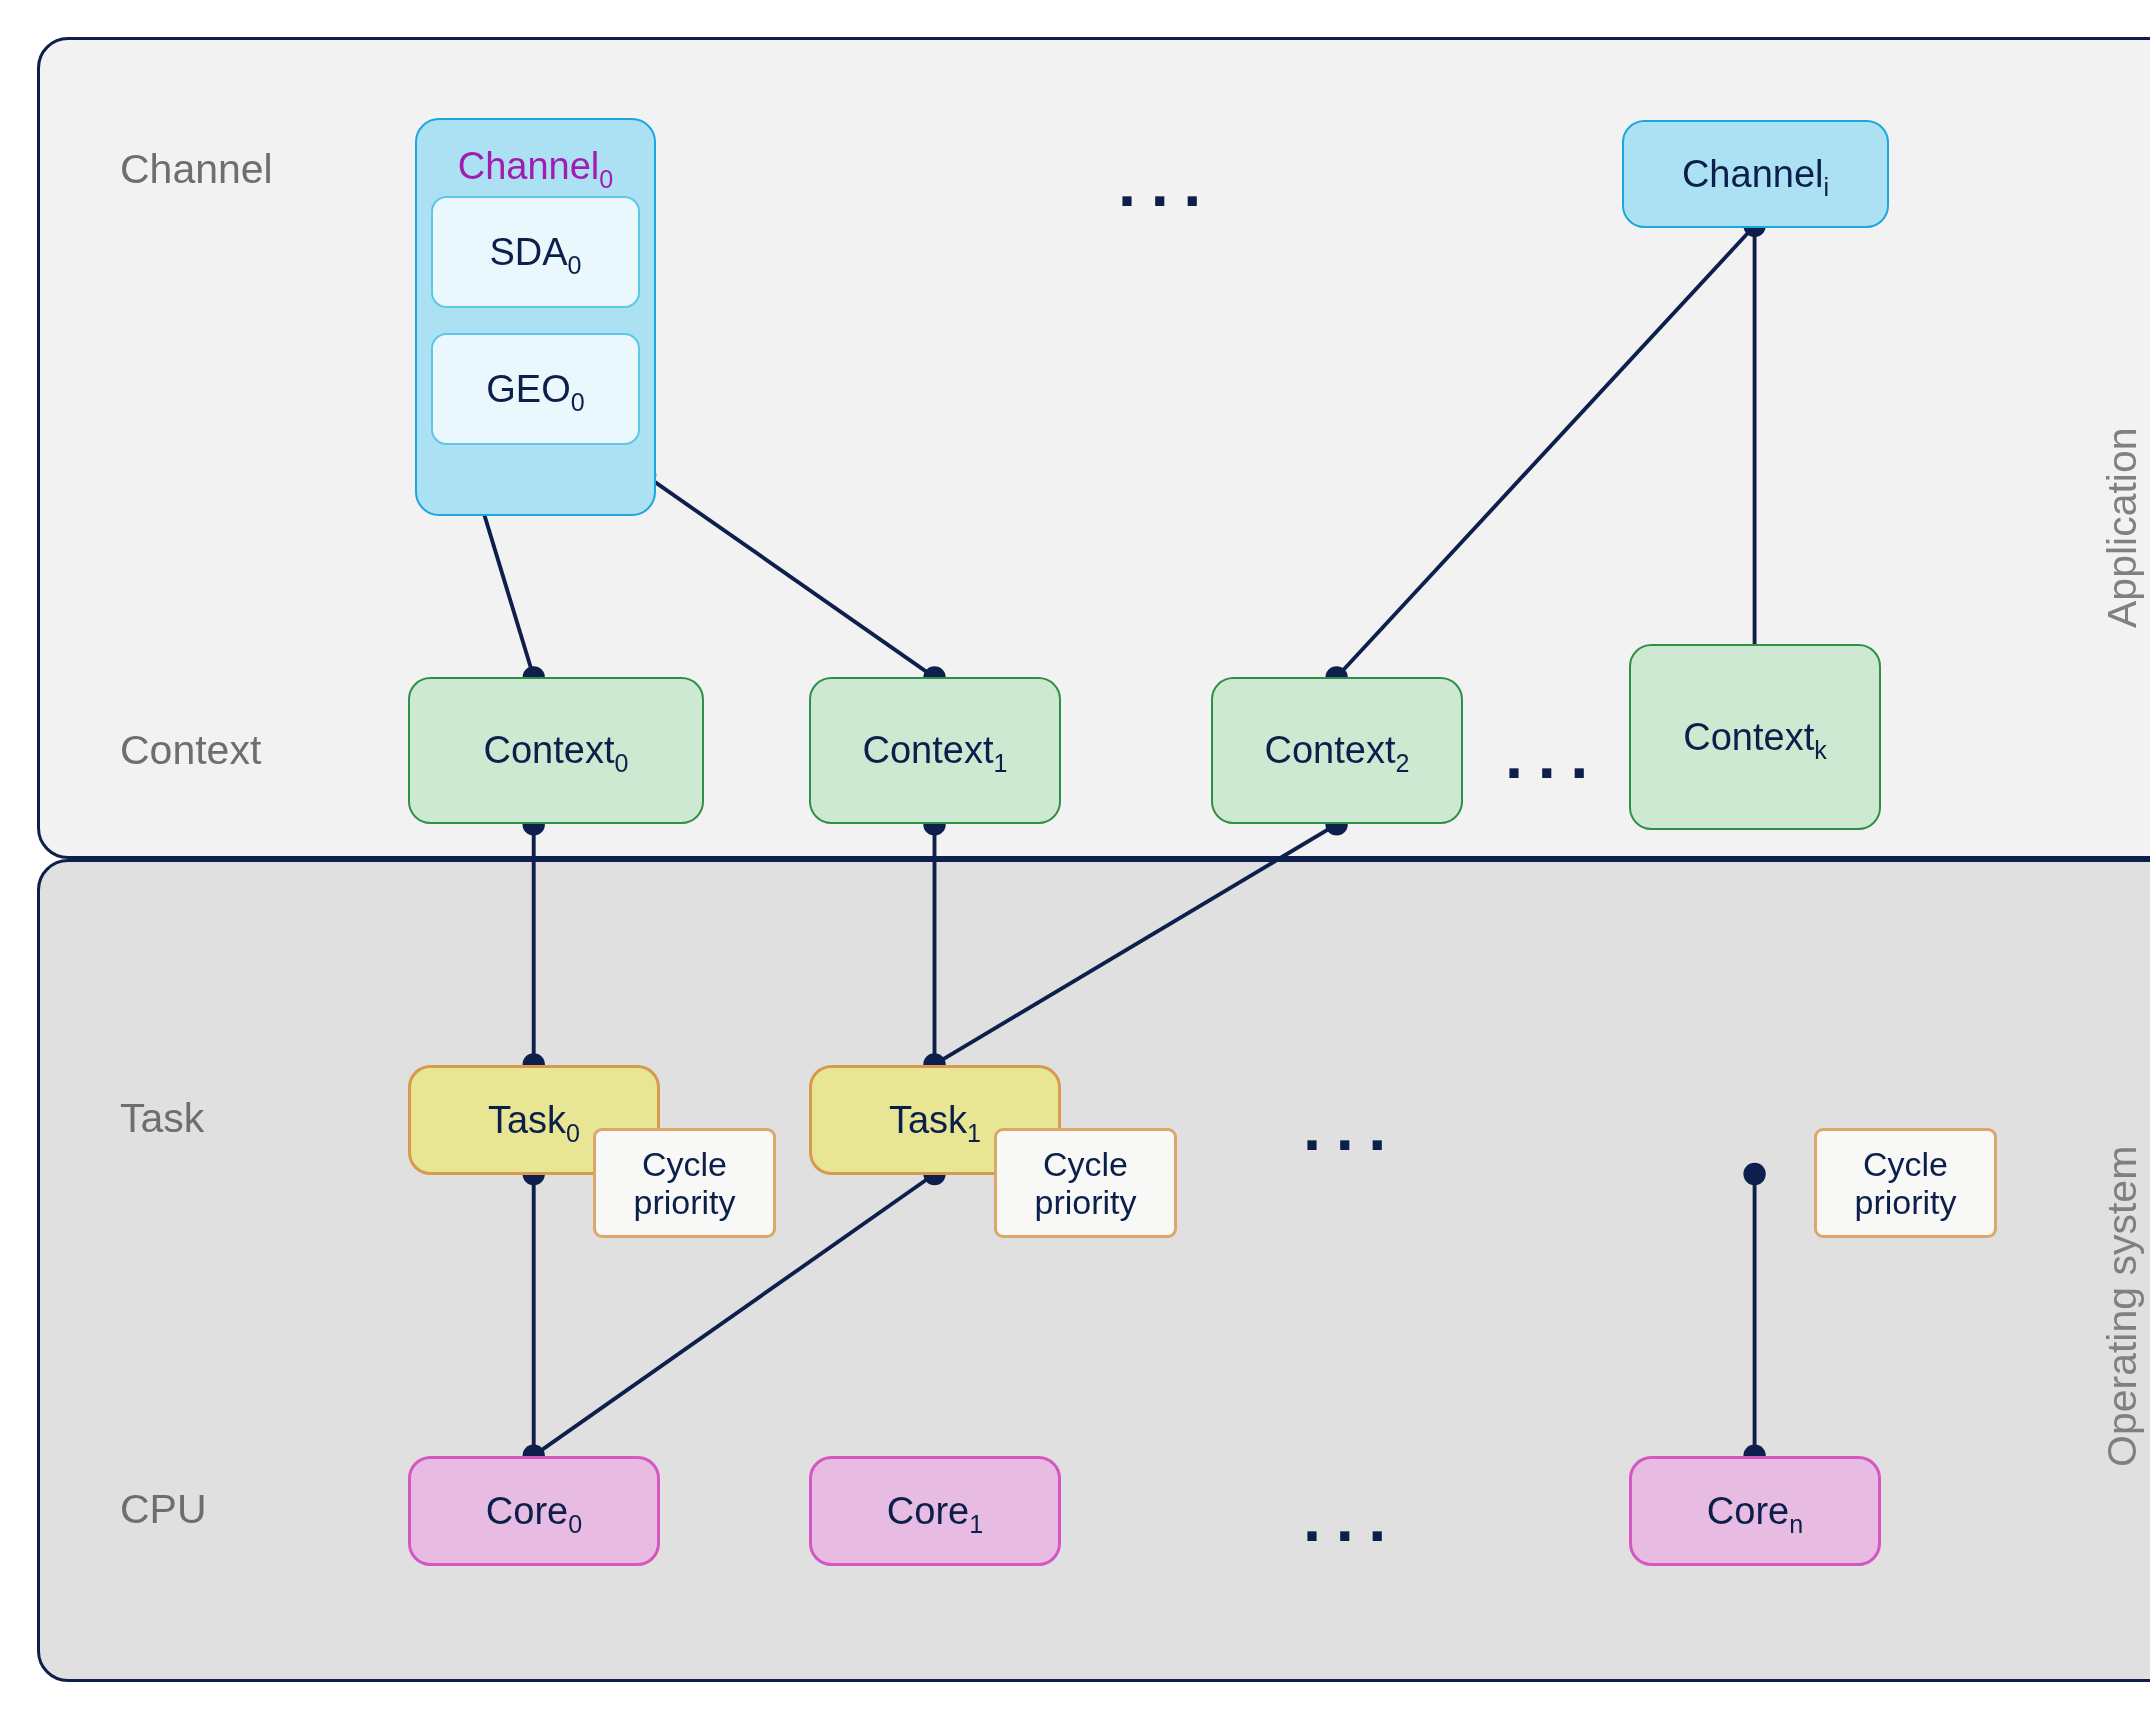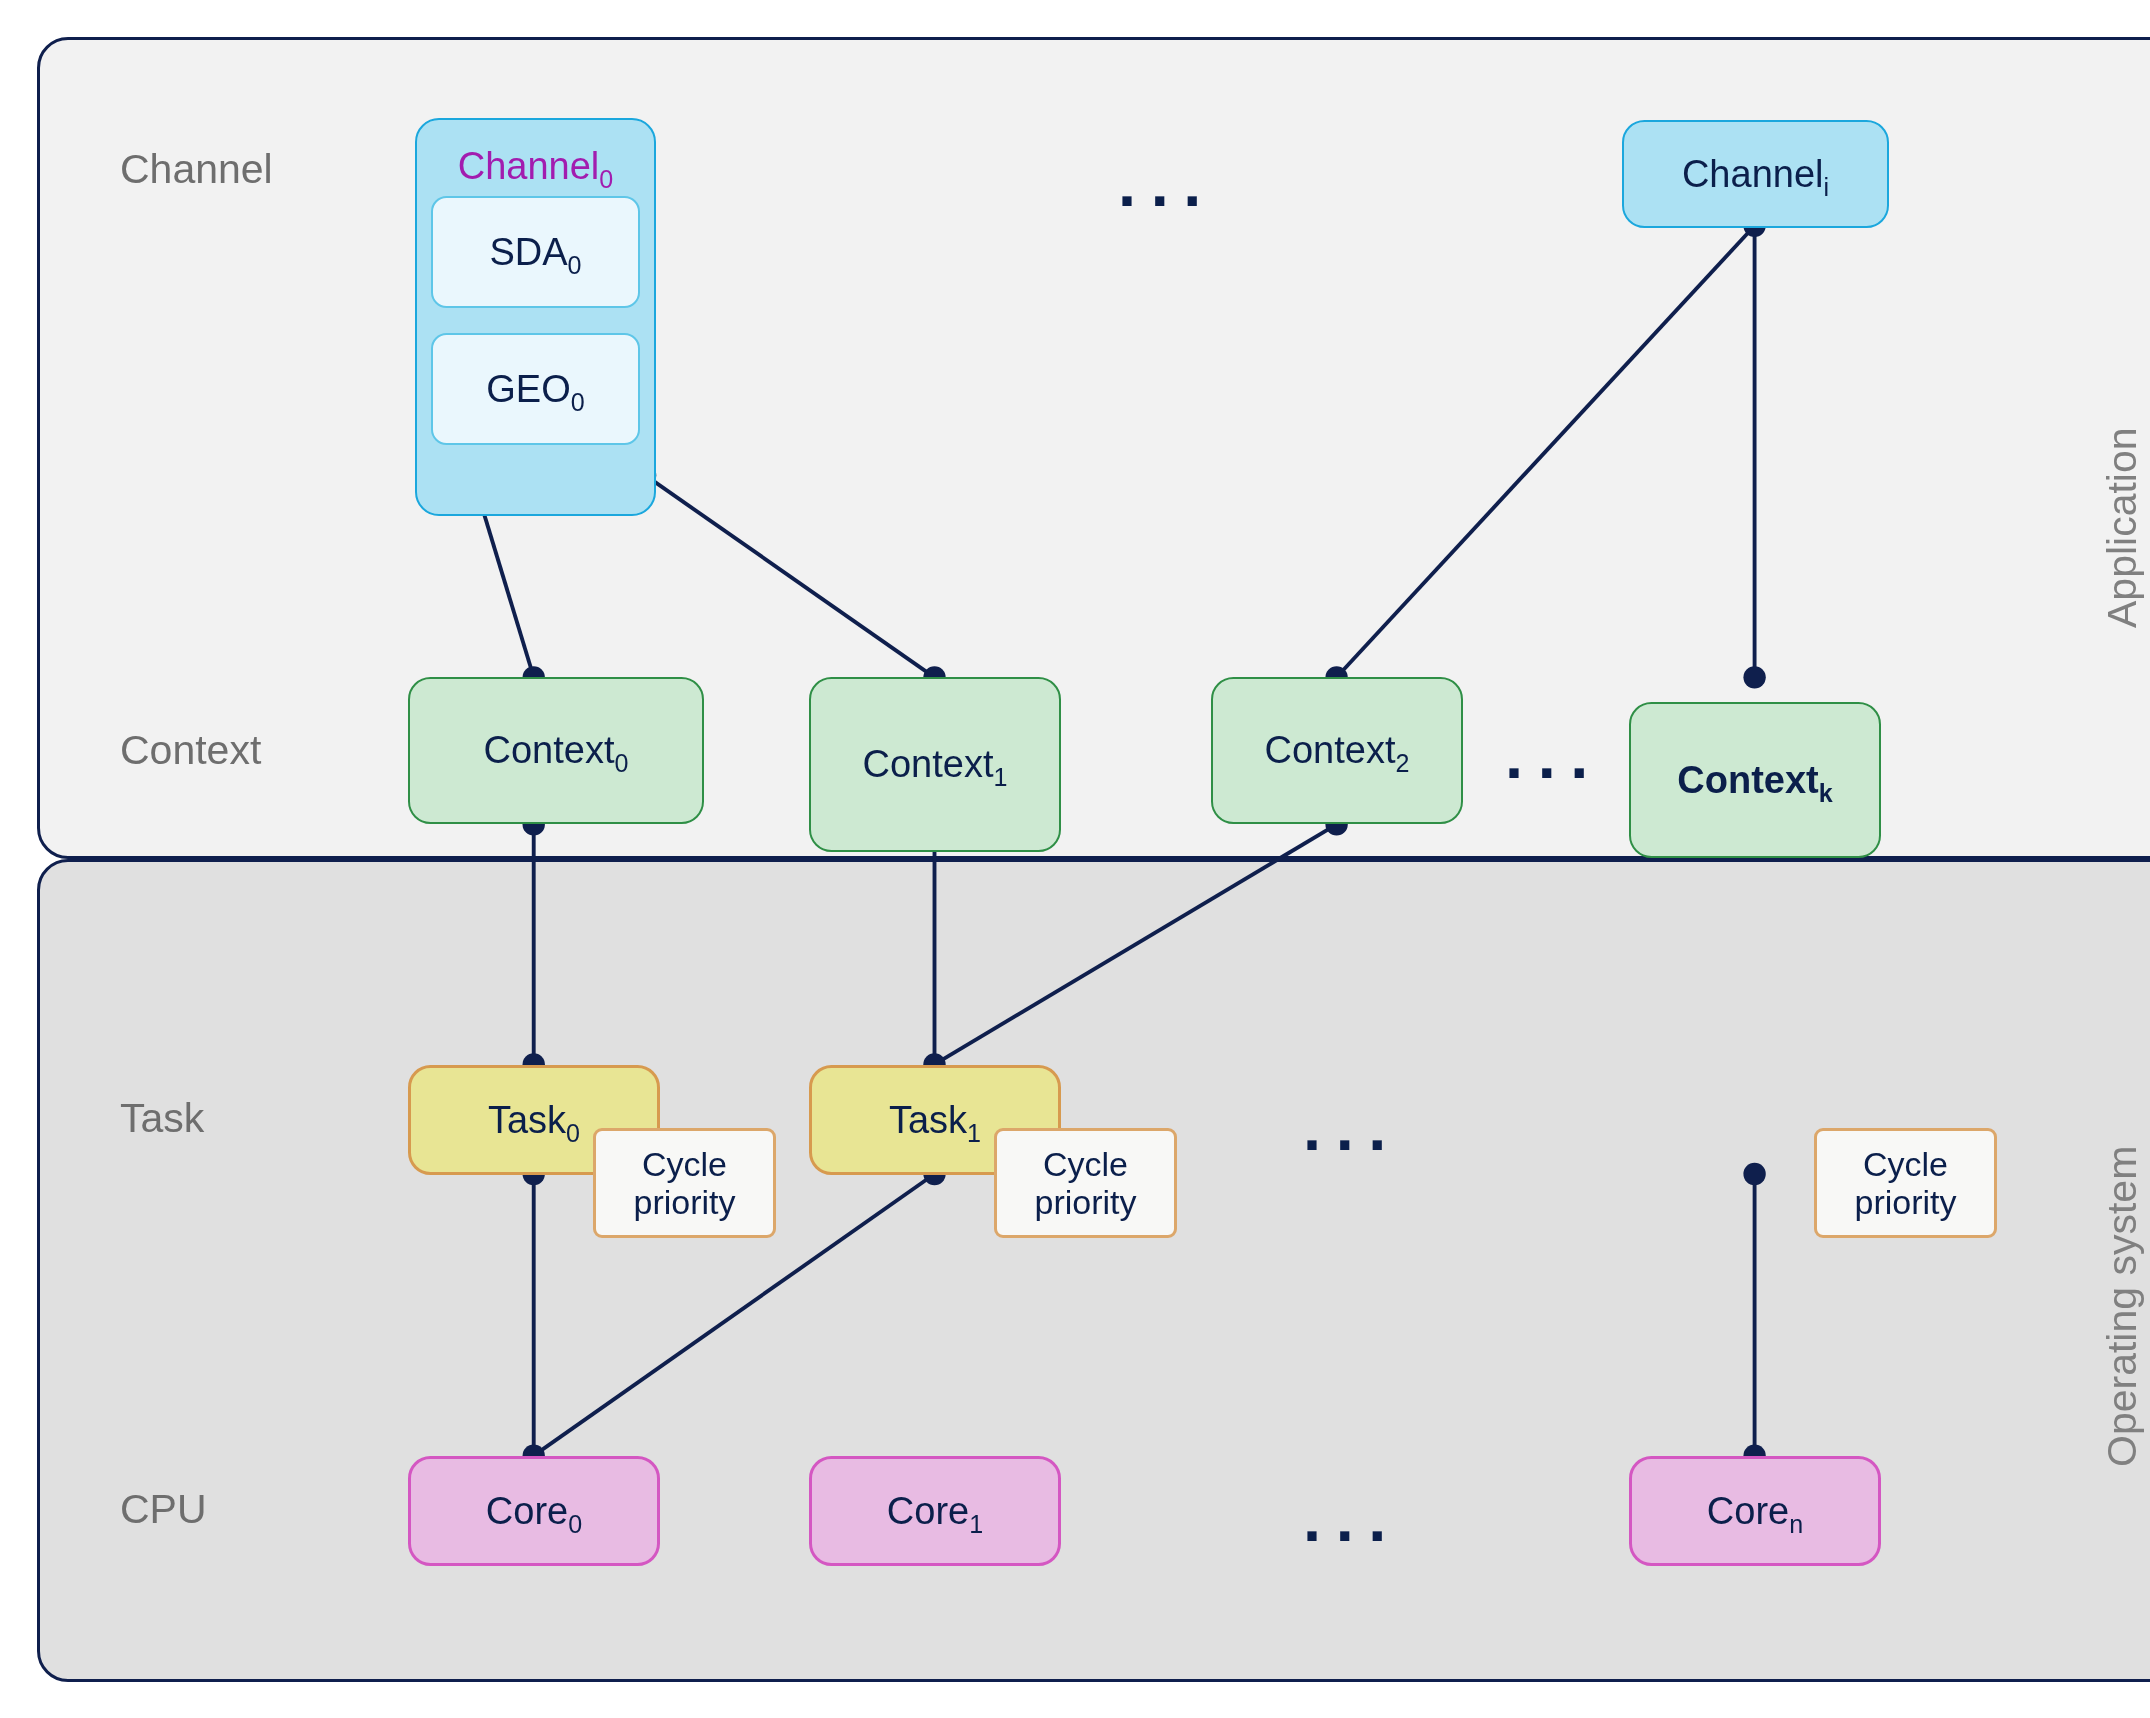--- a/index.html
+++ b/index.html
@@ -105,28 +105,28 @@
 
   <div class="dots" style="left:1118px;top:151px;">...</div>
 
   <div class="node chan-box" style="left:1622px;top:120px;width:267px;height:108px;">
     <span><span>Channel</span><span class="sub">i</span></span>
   </div>
 
   <div class="node ctx-box" style="left:408px;top:677px;width:296px;height:147px;justify-content:center;">
     <span><span>Context</span><span class="sub">0</span></span>
   </div>
-  <div class="node ctx-box" style="left:809px;top:677px;width:252px;height:175px;">
+  <div class="node ctx-box" style="left:809px;top:677px;width:252px;height:147px;">
     <span><span>Context</span><span class="sub">1</span></span>
   </div>
   <div class="node ctx-box" style="left:1211px;top:677px;width:252px;height:147px;">
     <span><span>Context</span><span class="sub">2</span></span>
   </div>
   <div class="dots" style="left:1505px;top:723px;">...</div>
-  <div class="node ctx-box" style="left:1629px;top:702px;width:252px;height:156px;font-weight:bold;">
+  <div class="node ctx-box" style="left:1629px;top:644px;width:252px;height:186px;">
     <span><span>Context</span><span class="sub">k</span></span>
   </div>
 
   <div class="node task-box" style="left:408px;top:1065px;width:252px;height:110px;">
     <span><span>Task</span><span class="sub">0</span></span>
   </div>
   <div class="node cyc-box" style="left:593px;top:1128px;width:183px;height:110px;flex-direction:column;">
     <span>Cycle</span>
     <span>priority</span>
   </div>

